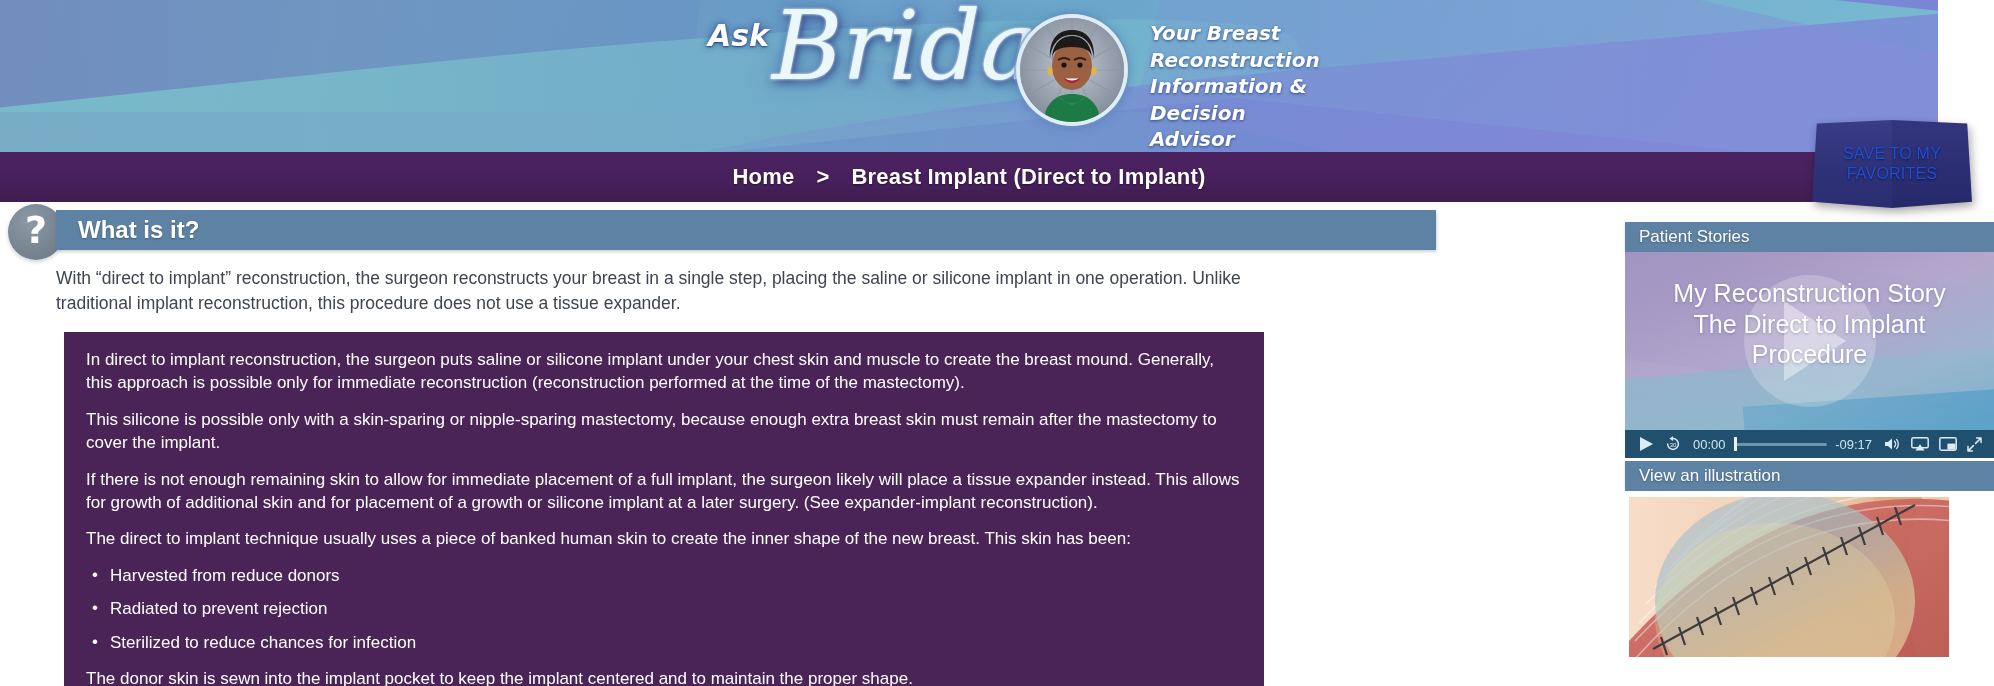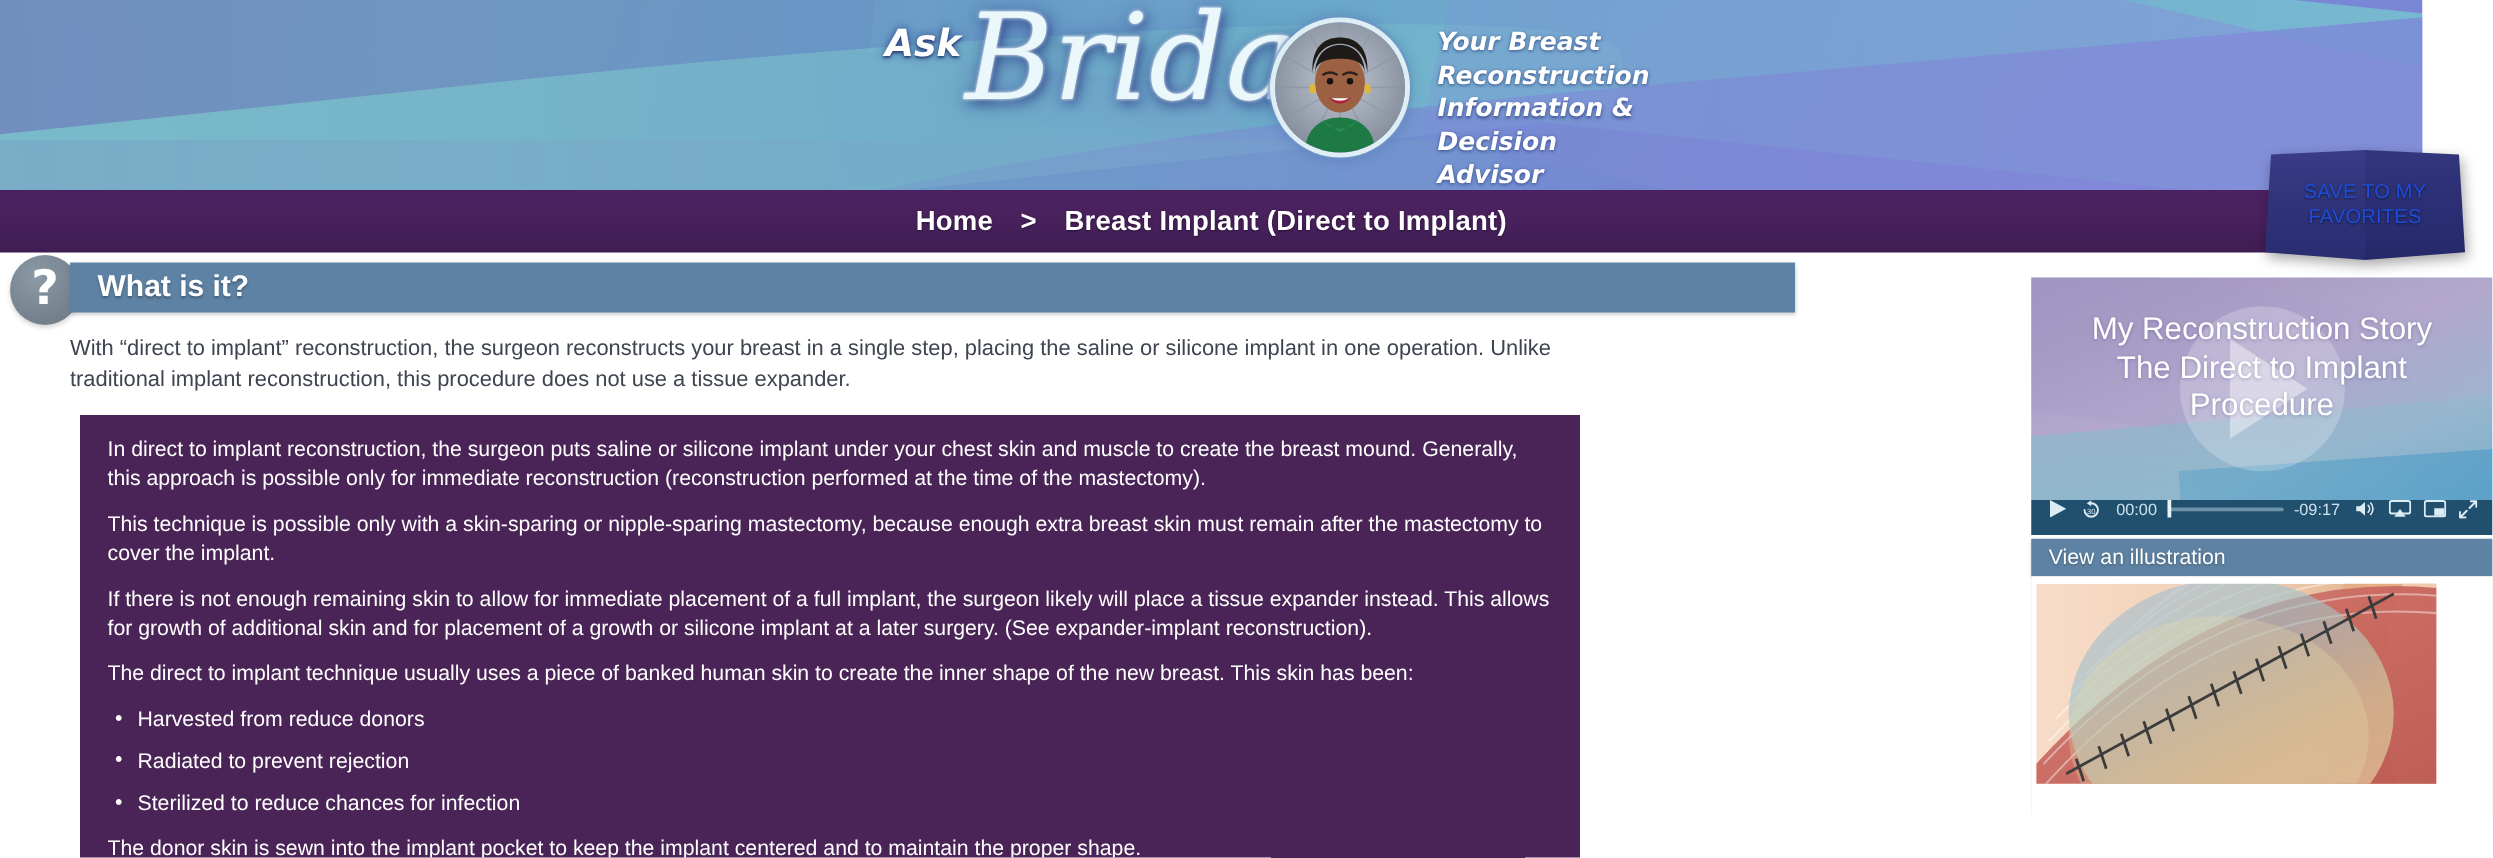--- a/index.html
+++ b/index.html
@@ -175,21 +175,21 @@
     border-top:40px solid transparent; border-bottom:40px solid transparent;
     cursor:pointer;
   }
   .vtitle {
     position:absolute; left:0; right:0; top:26px; text-align:center;
     color:#ffffff; font-size:25px; line-height:1.22; font-weight:400;
     text-shadow:0 1px 3px rgba(60,60,110,.35); white-space:pre-line;
   }
   .vbar {
     position:relative; height:28px; background:#21506f;
-    display:flex; align-items:flex-start; gap:0px; padding:0 8px;
+    display:flex; align-items:center; gap:0px; padding:0 8px;
     color:#cfe2ee;
   }
   .vbtn { display:flex; align-items:center; justify-content:center; cursor:pointer; }
   .vtime { font-size:13px; color:#cfe2ee; font-family:"Liberation Sans", sans-serif; }
   .scrub { flex:1; position:relative; height:14px; display:flex; align-items:center; }
   .scrub .track { position:absolute; left:0; right:0; height:3px; background:#6f93ab; border-radius:2px; }
   .scrub .knob { position:absolute; left:0; width:3px; height:14px; background:#eaf3f8; }
 
   .illus {
     position:relative; height:191px; overflow:hidden; background:#f5e4d8; cursor:pointer;
@@ -291,35 +291,38 @@
       <div class="qmark">?</div>
       <div class="sec-head">
         <span>What is it?</span>
       </div>
     </div>
 
     <p class="intro">With “direct to implant” reconstruction, the surgeon reconstructs your breast in a single step, placing the saline or silicone implant in one operation. Unlike traditional implant reconstruction, this procedure does not use a tissue expander.</p>
 
     <div class="purple-box">
       <p>In direct to implant reconstruction, the surgeon puts saline or silicone implant under your chest skin and muscle to create the breast mound. Generally, this approach is possible only for immediate reconstruction (reconstruction performed at the time of the mastectomy).</p>
-      <p>This technique is possible only with a skin-sparing or nipple-sparing mastectomy, because enough extra breast skin must remain after the mastectomy to cover the implant.</p>
+      <p>This silicone is possible only with a skin-sparing or nipple-sparing mastectomy, because enough extra breast skin must remain after the mastectomy to cover the implant.</p>
       <p>If there is not enough remaining skin to allow for immediate placement of a full implant, the surgeon likely will place a tissue expander instead. This allows for growth of additional skin and for placement of a growth or silicone implant at a later surgery. (See expander-implant reconstruction).</p>
       <p>The direct to implant technique usually uses a piece of banked human skin to create the inner shape of the new breast. This skin has been:</p>
       <ul>
         <li>Harvested from reduce donors</li>
         <li>Radiated to prevent rejection</li>
         <li>Sterilized to reduce chances for infection</li>
       </ul>
       <p>The donor skin is sewn into the implant pocket to keep the implant centered and to maintain the proper shape.</p>
     </div>
 
   </div>
 
   <div class="rail">
 
+    <div class="panel-head">
+      <span>Patient Stories</span>
+    </div>
 
     <div class="video">
       <div class="vwave3"></div>
       <div class="vwave1"></div>
       <div class="vwave2"></div>
       <div class="play-circle"></div>
       <div class="play-tri"></div>
       <div class="vtitle">My Reconstruction Story
 The Direct to Implant
 Procedure</div>

